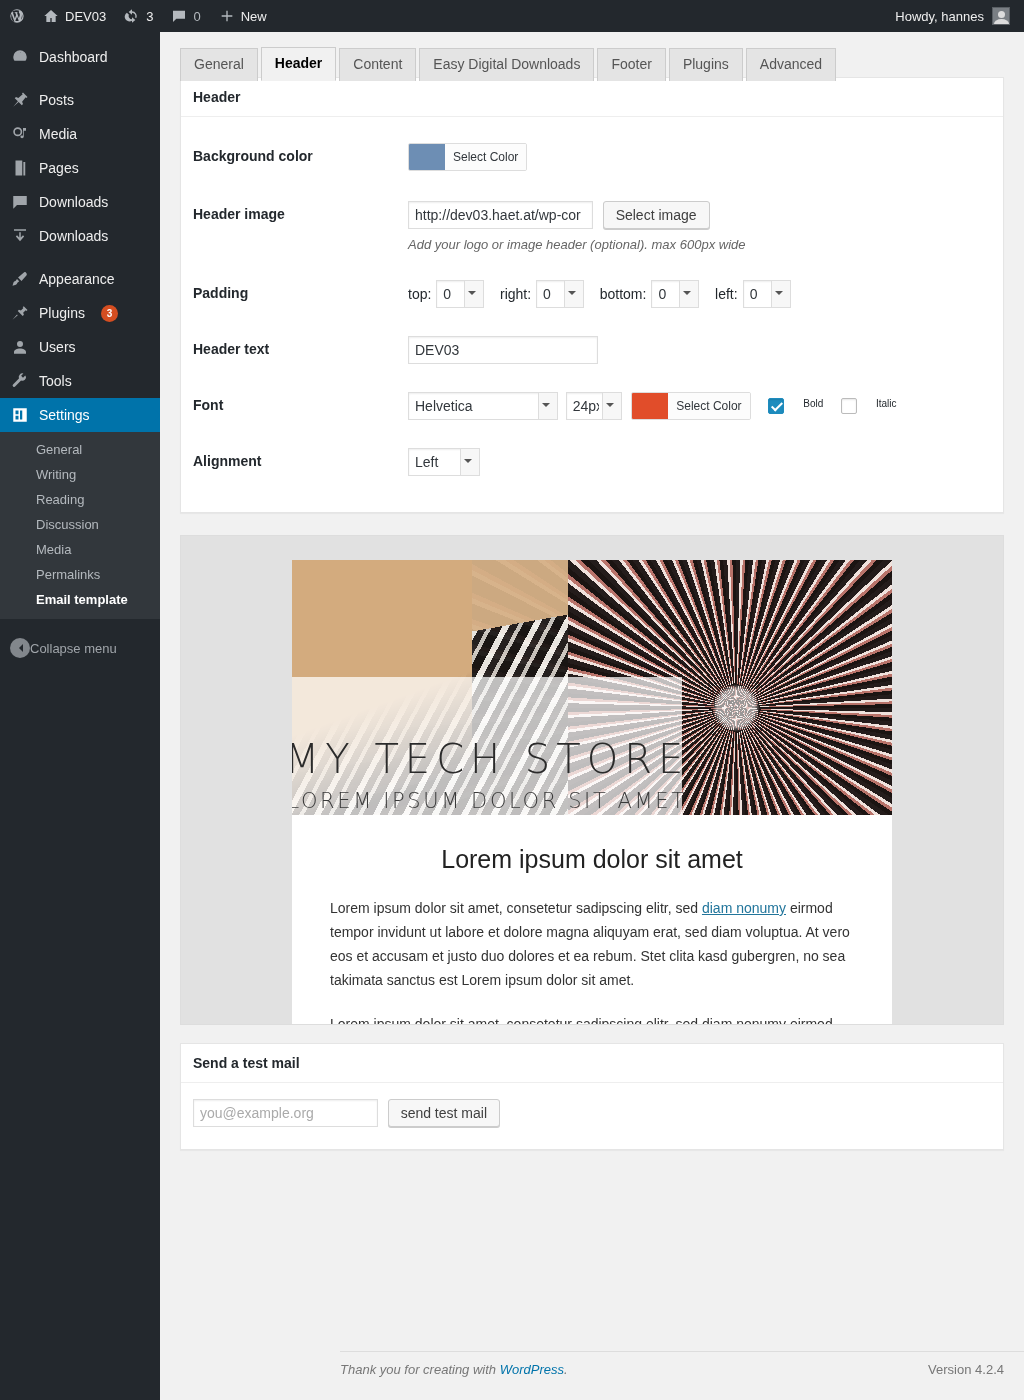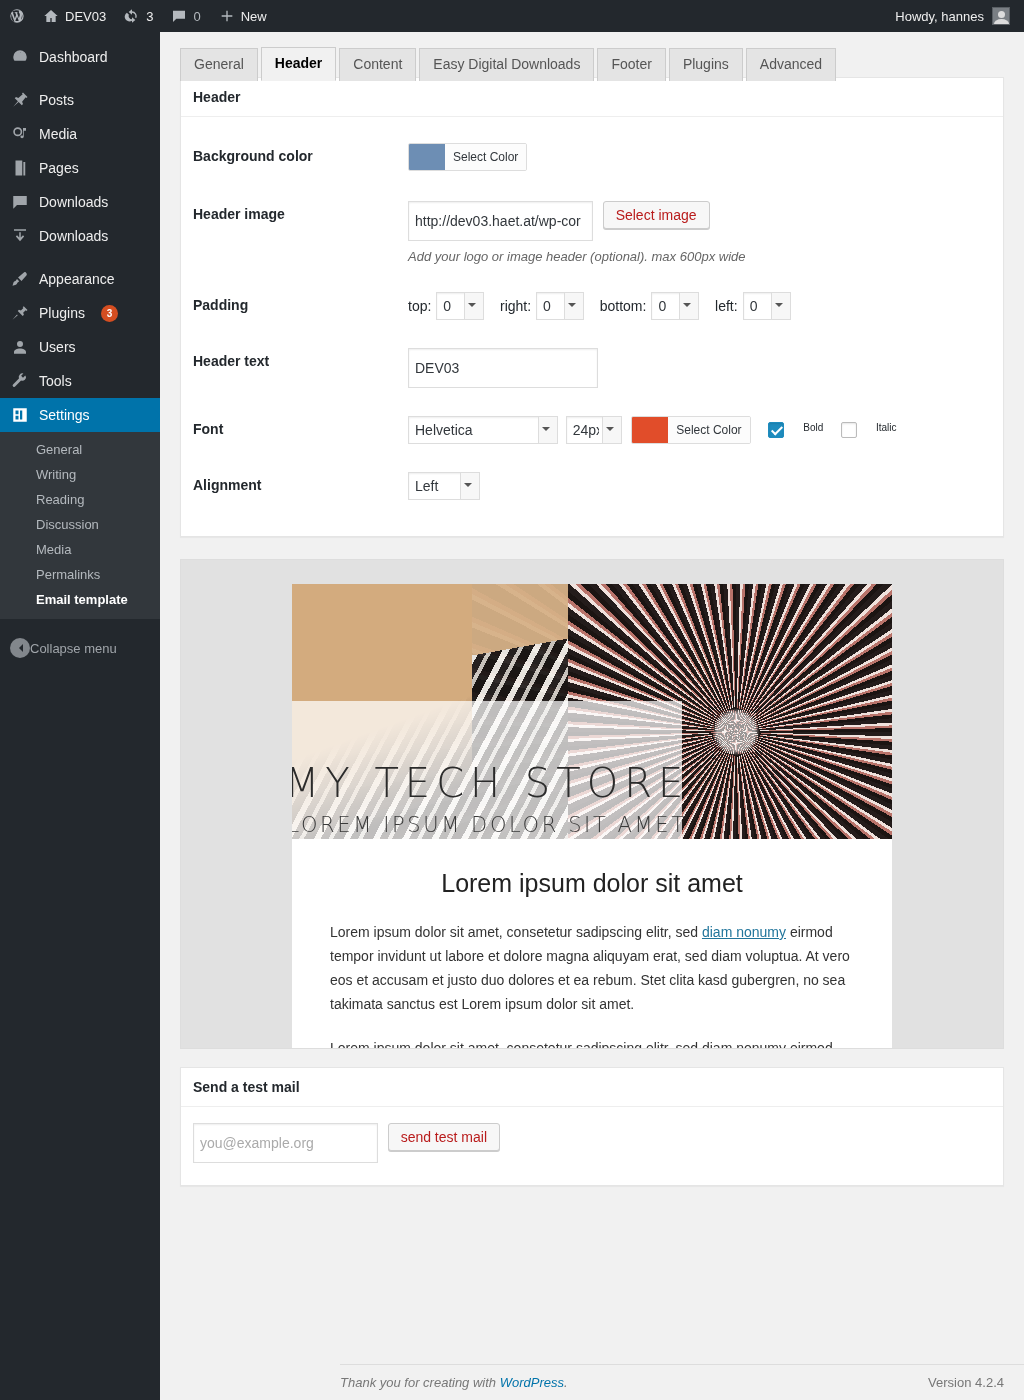--- a/index.html
+++ b/index.html
@@ -88,25 +88,25 @@
   table.form-table th {
     text-align:left; font-size:14px; font-weight:bold; color:#23282d;
     width:215px; padding:18px 10px 18px 0; vertical-align:top; line-height:1.3;
   }
   table.form-table td { padding:14px 10px 14px 0; vertical-align:top; }
 
   
   .txt {
     border:1px solid #ddd; background:#fff; box-shadow:inset 0 1px 2px rgba(0,0,0,.07);
     padding:4px 6px; font-size:14px; color:#32373c; font-family:"Liberation Sans",sans-serif;
-    border-radius:0; height:40px;
+    border-radius:0; height:28px;
   }
   .btn-sec {
     background:#f7f7f7; border:1px solid #ccc; box-shadow:0 1px 0 #ccc;
-    padding:0 10px; height:28px; font-size:13px; color:#b91c1c; border-radius:3px;
+    padding:0 10px; height:28px; font-size:13px; color:#404040; border-radius:3px;
     font-family:"Liberation Sans",sans-serif; cursor:pointer; vertical-align:top;
   }
   .btn-primary {
     background:#00a0d2; border:1px solid #0087b3; box-shadow:0 1px 0 #0087b3;
     color:#fff; font-size:14px; padding:0 12px; height:30px; border-radius:3px;
     font-family:"Liberation Sans",sans-serif; cursor:pointer; text-shadow:0 -1px 1px #0073aa;
   }
   .colorpick { display:inline-flex; align-items:stretch; border:1px solid #ddd; background:#fff; height:28px; border-radius:2px; overflow:hidden;}
   .colorpick .swatch { width:36px; }
   .colorpick .cp-label { padding:0 8px; display:flex; align-items:center; font-size:12px; color:#32373c; background:#fcfcfc;}
@@ -181,21 +181,21 @@
   .mail-p a { color:#21759b; }
 
   
   .testmail { margin-top:18px; }
   .testmail .panel-body { padding:16px 12px 22px 12px; }
   .email-input { width:185px; }
   .email-input::placeholder { color:#aaa; }
 
   
   #wpfooter {
-    position:absolute; left:180px; right:0; bottom:0; height:36px;
+    position:absolute; left:180px; right:0; bottom:13px; height:36px;
     display:flex; align-items:center; justify-content:space-between;
     border-top:1px solid #ddd; color:#777; font-size:13px; padding:0 20px 0 0;
   }
   #wpfooter .left { font-style:italic; }
   #wpfooter a { color:#0073aa; text-decoration:none; }
 </style>
 </head>
 <body>
 
 <div id="adminbar">

